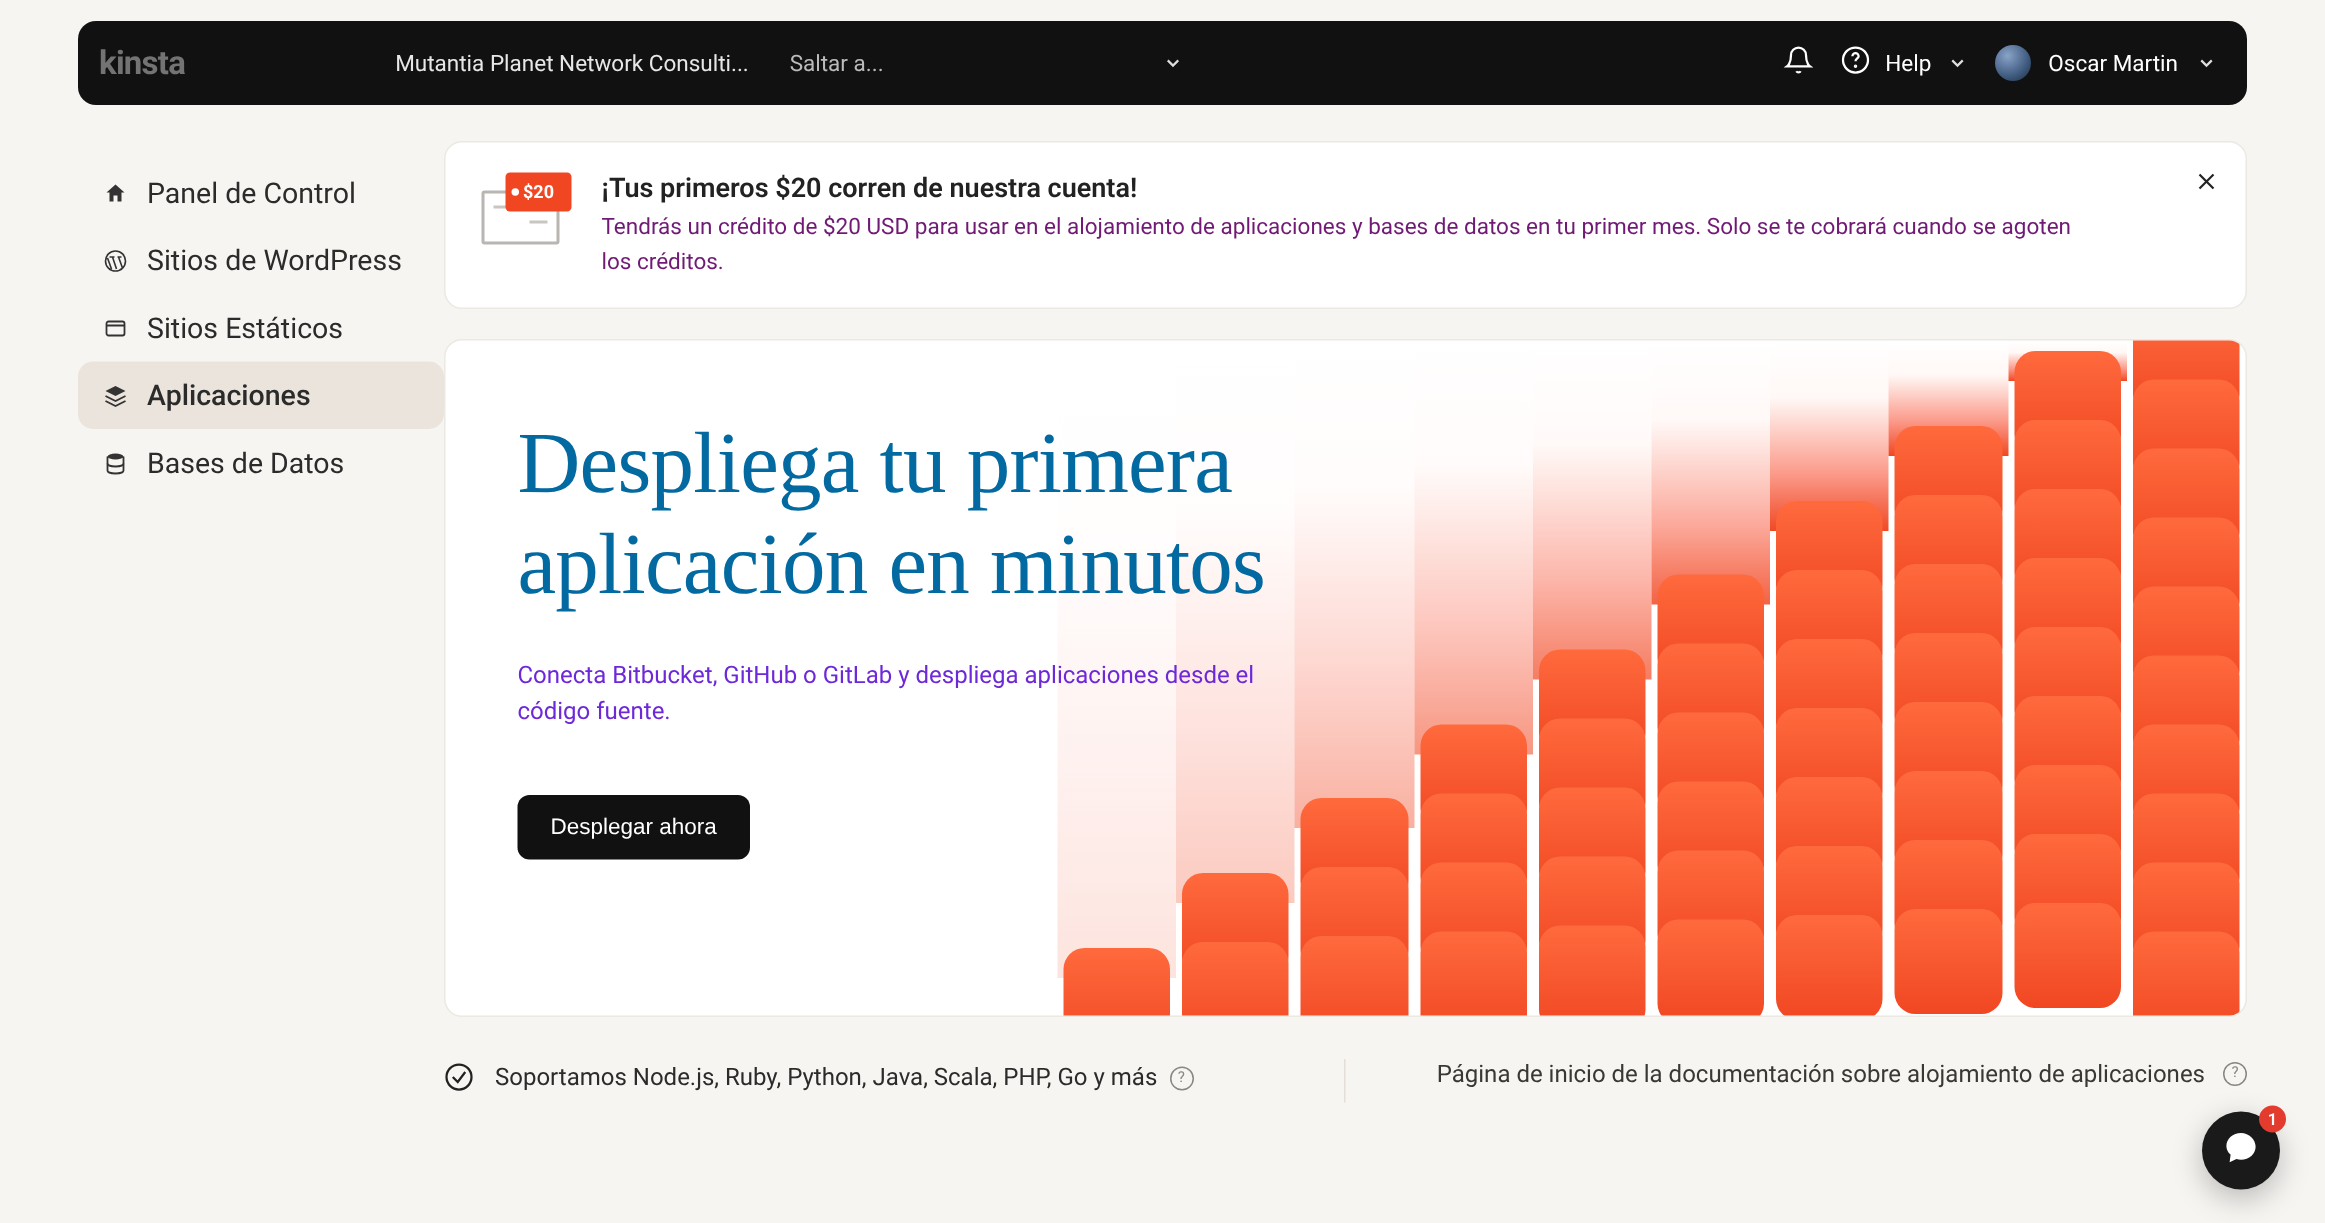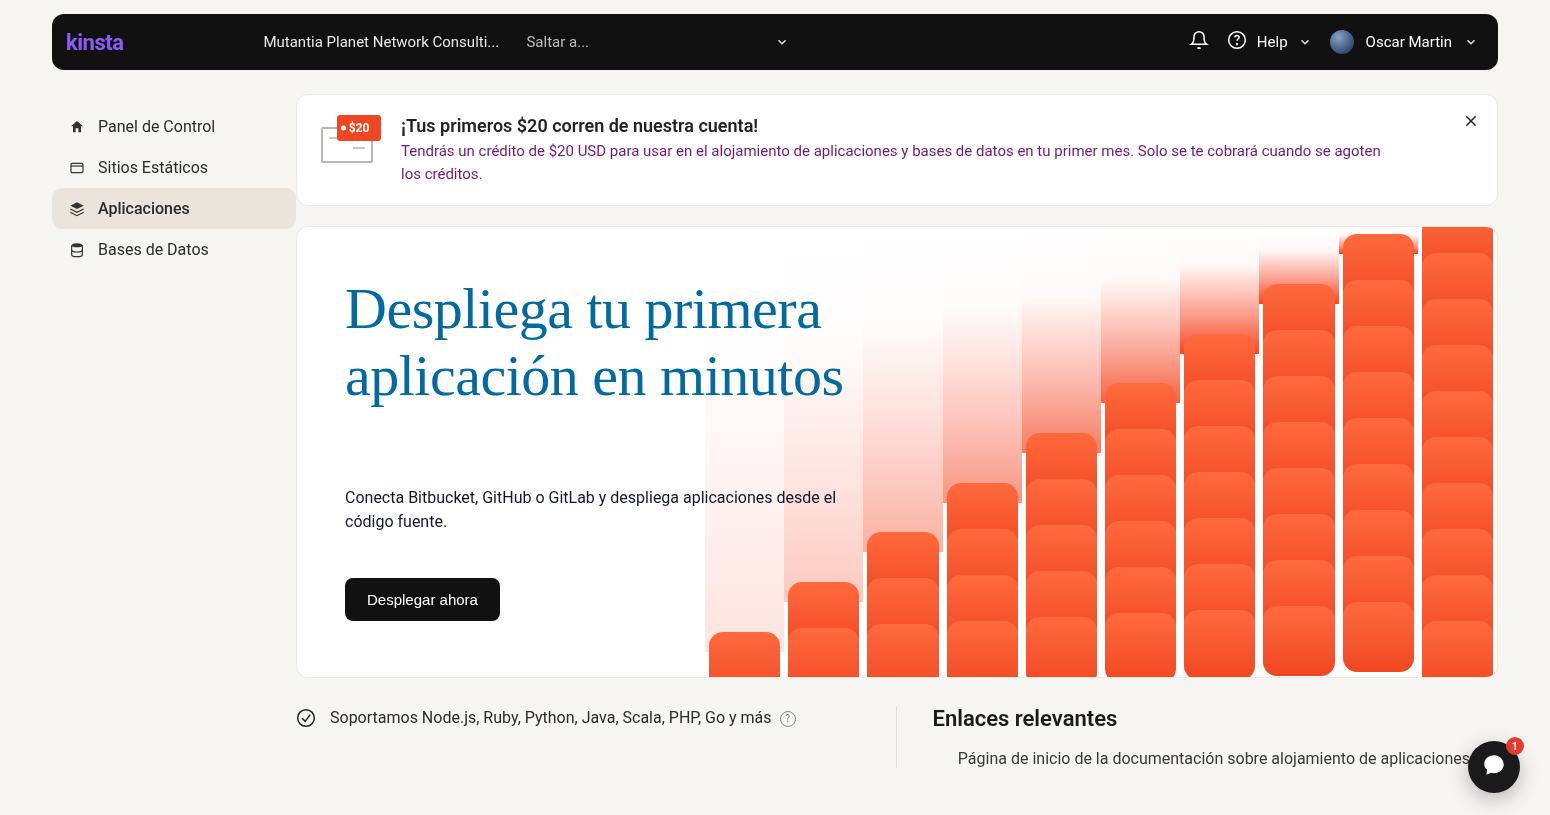--- a/index.html
+++ b/index.html
@@ -1,48 +1,48 @@
 <!DOCTYPE html>
 <html><head>
 <meta charset="utf-8">
 <style>
 * { margin: 0; padding: 0; box-sizing: border-box; }
 body { font-family: -apple-system, BlinkMacSystemFont, "Segoe UI", Roboto, Helvetica, Arial, sans-serif; background: #f7f5f2; color: #1a1a1a; width: 1550px; height: 815px; overflow: hidden; }
 .topbar-outer { padding: 14px 52px 0 52px; }
 .topbar { background: #111; border-radius: 12px; height: 56px; display: flex; align-items: center; padding: 0 20px 0 14px; color: #fff; }
-.logo { font-weight: 700; font-size: 22px; letter-spacing: -0.5px; margin-right: 140px; color: #8b5cf6; }
+.logo { font-weight: 700; font-size: 22px; letter-spacing: -0.5px; margin-right: 140px; color: #737373; }
 .org-select { color: #e7e7e7; font-size: 15px; margin-right: 28px; max-width: 235px; white-space: nowrap; overflow: hidden; text-overflow: ellipsis; cursor: pointer; display:flex; align-items:center; gap:6px;}
 .jump-to { color: #bbb; font-size: 15px; display: flex; align-items: center; gap: 8px; cursor: pointer; }
 .chev-down { display:inline-block; }
 .chev-down svg { display:block; }
 .spacer { flex: 1; }
 .top-icon { width: 40px; display: flex; align-items: center; justify-content: center; cursor: pointer; }
 .help-group { display: flex; align-items: center; gap: 10px; margin: 0 18px 0 8px; cursor: pointer; color: #fff; font-size: 15px;}
 .user-group { display: flex; align-items: center; gap: 12px; cursor: pointer; color:#fff; font-size:15px;}
 .avatar { width: 24px; height: 24px; border-radius: 50%; background: radial-gradient(circle at 35% 30%, #8aa3c8 0, #3f5b7f 60%, #1e2d40 100%); }
 .layout { display: flex; padding: 0 52px 0 52px; margin-top: 24px; }
 .sidebar { width: 244px; padding-top: 12px; }
-.side-item { display: flex; align-items: center; gap: 12px; padding: 11px 16px; border-radius: 10px; font-size: 16px; color: #2b2b2b; cursor: pointer; }
+.side-item { display: flex; align-items: center; gap: 12px; padding: 11px 16px; border-radius: 10px; font-size: 19px; color: #2b2b2b; cursor: pointer; }
 .side-item.active { background: #eae4dc; font-weight: 500; }
 .side-icon { width: 18px; height: 18px; display:flex; align-items:center; justify-content:center; color:#333; }
 .main { flex: 1; }
 .banner { background: #fff; border: 1px solid #ece8e2; border-radius: 12px; padding: 20px 24px; display: flex; gap: 24px; align-items: flex-start; position: relative; }
 .banner-illust { width: 56px; height: 48px; position: relative; flex-shrink: 0; }
 .doc-shape { position:absolute; bottom:0; left:0; width:52px; height:36px; border:2px solid #b9b5b0; border-radius:2px; background:#fff;}
 .doc-line { position:absolute; left:6px; right:22px; height:2px; background:#c9c5c0; }
 .doc-line.l1{ top:8px; right:30px;} .doc-line.l2{ top:18px; left:30px; right:6px;}
 .tag-shape { position:absolute; top:0; left:16px; width:44px; height:26px; background:#f04722; border-radius:3px; color:#fff; font-size:12px; font-weight:700; display:flex; align-items:center; justify-content:center; }
 .tag-dot { position:absolute; left:4px; top:50%; width:5px; height:5px; border-radius:50%; background:#fff; transform:translateY(-50%); }
 .banner-title { font-size: 18px; font-weight: 600; color: #222; margin-bottom: 4px; }
 .banner-text { font-size: 15px; color: #701a75; line-height: 1.5; max-width: 980px;}
 .banner-close { position: absolute; top: 18px; right: 18px; cursor: pointer; }
 .hero { background: #fff; border: 1px solid #ece8e2; border-radius: 12px; margin-top: 20px; position: relative; overflow: hidden; height: 452px; }
 .hero-content { position: relative; z-index: 2; padding: 48px 0 48px 48px; width: 560px; }
 .hero-title { font-family: Georgia, "Times New Roman", serif; font-weight: 400; font-size: 58px; line-height: 1.16; color: #0369a1; letter-spacing: -0.5px; }
-.hero-sub { margin-top: 76px; font-size: 16px; color: #0f172a; line-height: 1.5; max-width: 500px; }
+.hero-sub { margin-top: 28px; font-size: 16px; color: #6d28d9; line-height: 1.5; max-width: 500px; }
 .hero-btn { margin-top: 44px; background: #111; color: #fff; border: none; border-radius: 8px; padding: 13px 22px; font-size: 15px; cursor: pointer; }
 .hero-art { position: absolute; top: 0; right: 0; width: 66%; height: 100%; display: flex; }
 .art-col { flex: 1; display:flex; flex-direction:column; }
 .art-top { flex-shrink:0; background: linear-gradient(to bottom, rgba(255,255,255,0) 0%, rgba(255,120,80,0.05) 30%, rgba(248,70,40,0.55) 70%, #f04722 100%); }
 .tile-stack { position: relative; flex: 1; }
 .tile { position:absolute; left:4px; right:4px; height:70px; border-radius:14px; background: linear-gradient(180deg, #ff6a3d 0%, #f04722 100%); }
 .lower { display: flex; margin-top: 28px; gap: 4px; }
 .lower-left { flex: 1; padding-right: 30px; }
 .feature-row { display: flex; gap: 14px; align-items: flex-start; font-size: 16px; color: #2b2b2b; line-height:1.5;}
 .check-icon { flex-shrink:0; margin-top:2px; }
@@ -119,20 +119,29 @@
     <div class="side-item">
       <span class="side-icon">
         <svg width="16" height="16" viewBox="0 0 24 24" fill="#333">
             <path d="M12 3l9 8h-3v9h-4v-6H10v6H6v-9H3z"></path>
           </svg>
       </span>
       <span>Panel de Control</span>
     </div>
     <div class="side-item">
       <span class="side-icon">
+        <svg width="16" height="16" viewBox="0 0 24 24" fill="none" stroke="#333" stroke-width="1.6">
+            <circle cx="12" cy="12" r="10"></circle>
+            <path d="M4 9l4 11M9 8l4 12M15 8l4 11M6 8h5M14 8h4"></path>
+          </svg>
+      </span>
+      <span>Sitios de WordPress</span>
+    </div>
+    <div class="side-item">
+      <span class="side-icon">
         <svg width="16" height="16" viewBox="0 0 24 24" fill="none" stroke="#333" stroke-width="1.8">
             <rect x="3" y="5" width="18" height="14" rx="2"></rect>
             <line x1="3" y1="9" x2="21" y2="9"></line>
           </svg>
       </span>
       <span>Sitios Estáticos</span>
     </div>
     <div class="side-item active">
       <span class="side-icon">
         <svg width="16" height="16" viewBox="0 0 24 24" fill="#333">
@@ -305,21 +314,20 @@
                 <polyline points="7 12 11 16 17 8"></polyline>
               </svg>
           </span>
           <span>
             <span>Soportamos Node.js, Ruby, Python, Java, Scala, PHP, Go y más</span>
             <span class="info-dot">?</span>
           </span>
         </div>
       </div>
       <div class="lower-right">
-        <div class="links-title">Enlaces relevantes</div>
         <div class="link-row">
           <span>Página de inicio de la documentación sobre alojamiento de aplicaciones</span>
           <span class="info-dot">?</span>
         </div>
       </div>
     </div>
 
   </div>
 </div>
 

